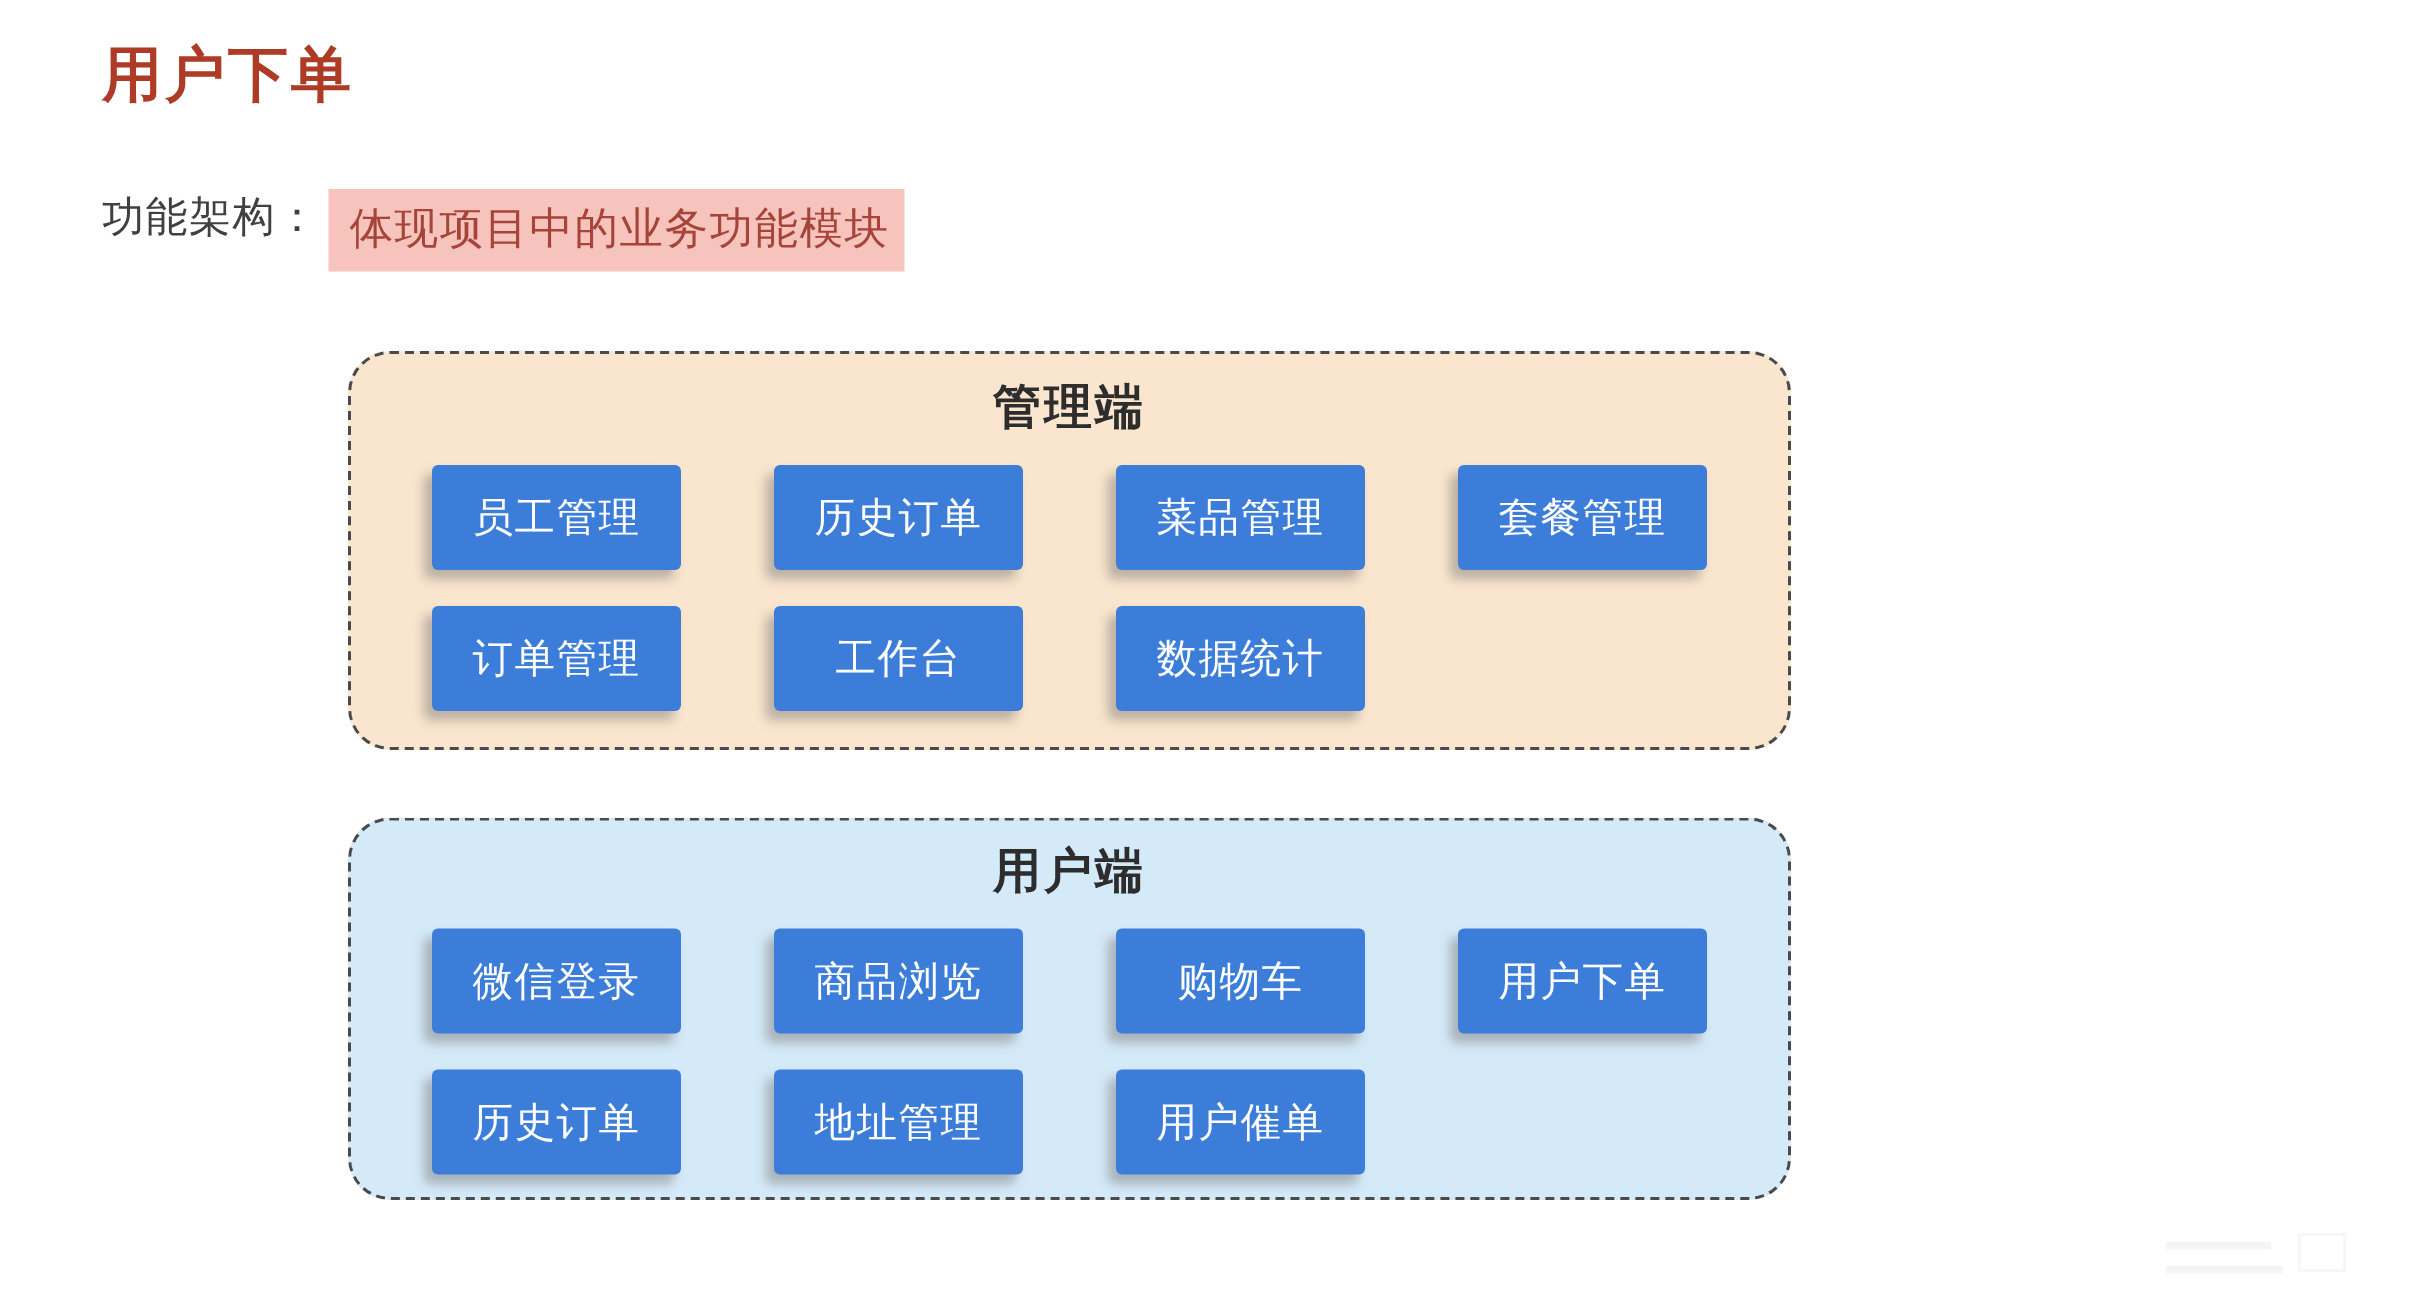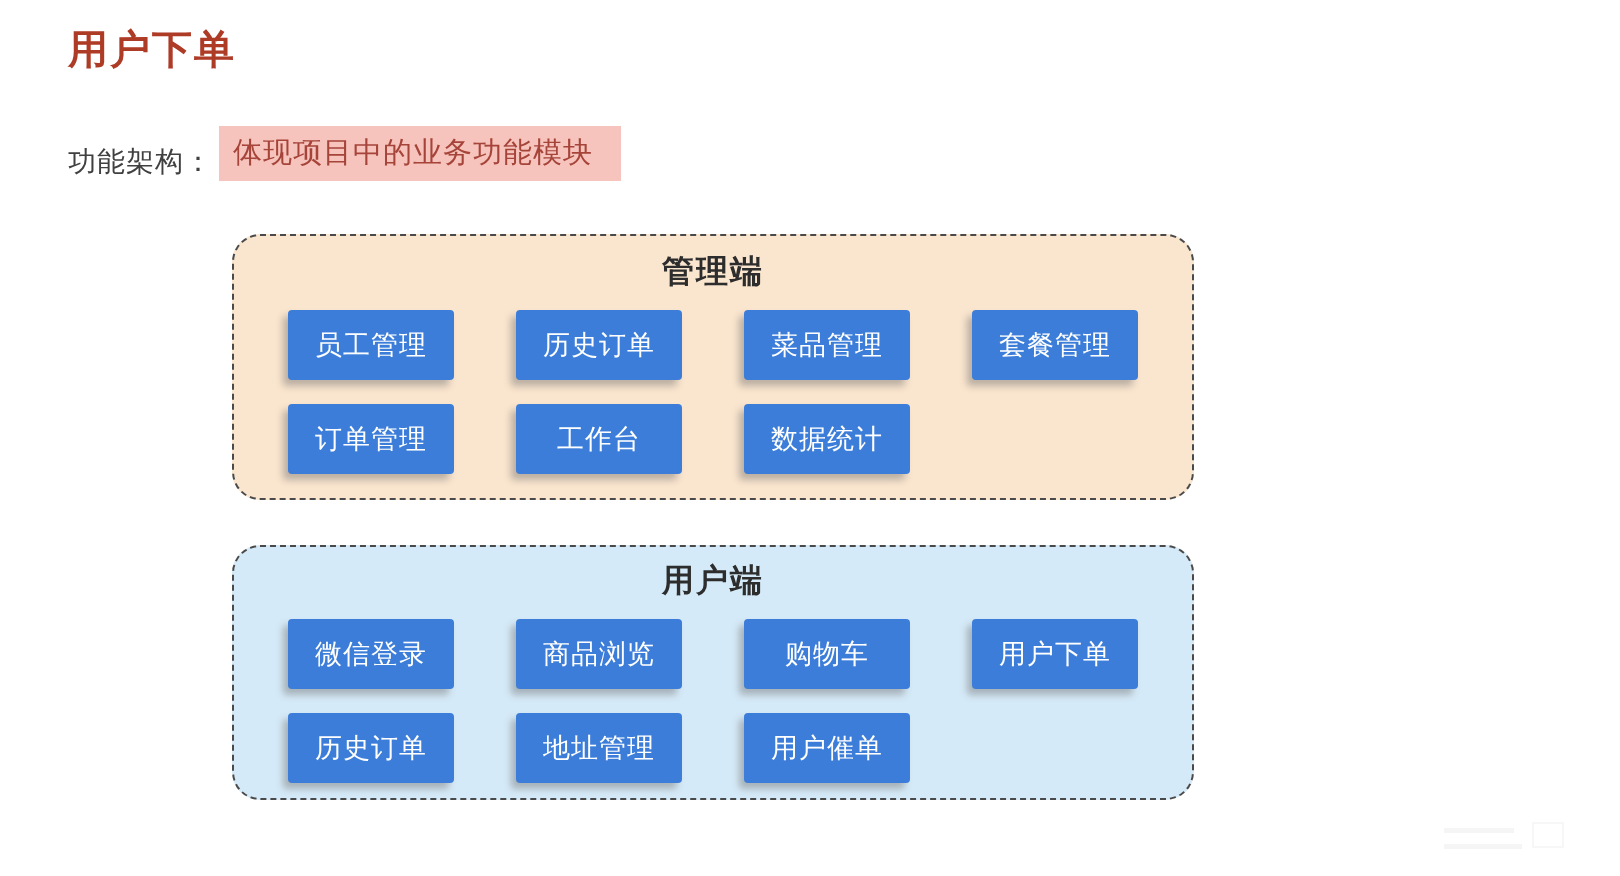--- a/index.html
+++ b/index.html
@@ -18,34 +18,34 @@
     font-size: 40px;
     font-weight: bold;
     letter-spacing: 2px;
     color: var(--title-color, #AE3B26);
   }
   .subtitle-row {
     position: absolute;
     left: 68px;
     top: 126px;
     display: flex;
-    align-items: flex-end;
+    align-items: flex-start;
   }
   .subtitle-label {
     font-size: 28px;
     color: var(--subtitle-color, #404040);
     letter-spacing: 1px;
     margin-right: 6px;
   }
   .subtitle-highlight {
     font-size: 29px;
     letter-spacing: 1px;
     color: var(--highlight-text, #A6443A);
     background: var(--highlight-bg, #F6C4BD);
-    padding: 7px 28px 8px 14px;
+    padding: 7px 10px 8px 14px;
   }
   .panel {
     position: absolute;
     left: 232px;
     width: 962px;
     border: 2px dashed var(--panel-border, #4A4A4A);
     border-radius: 28px;
     box-sizing: border-box;
     padding: 8px 54px 0 54px;
   }

